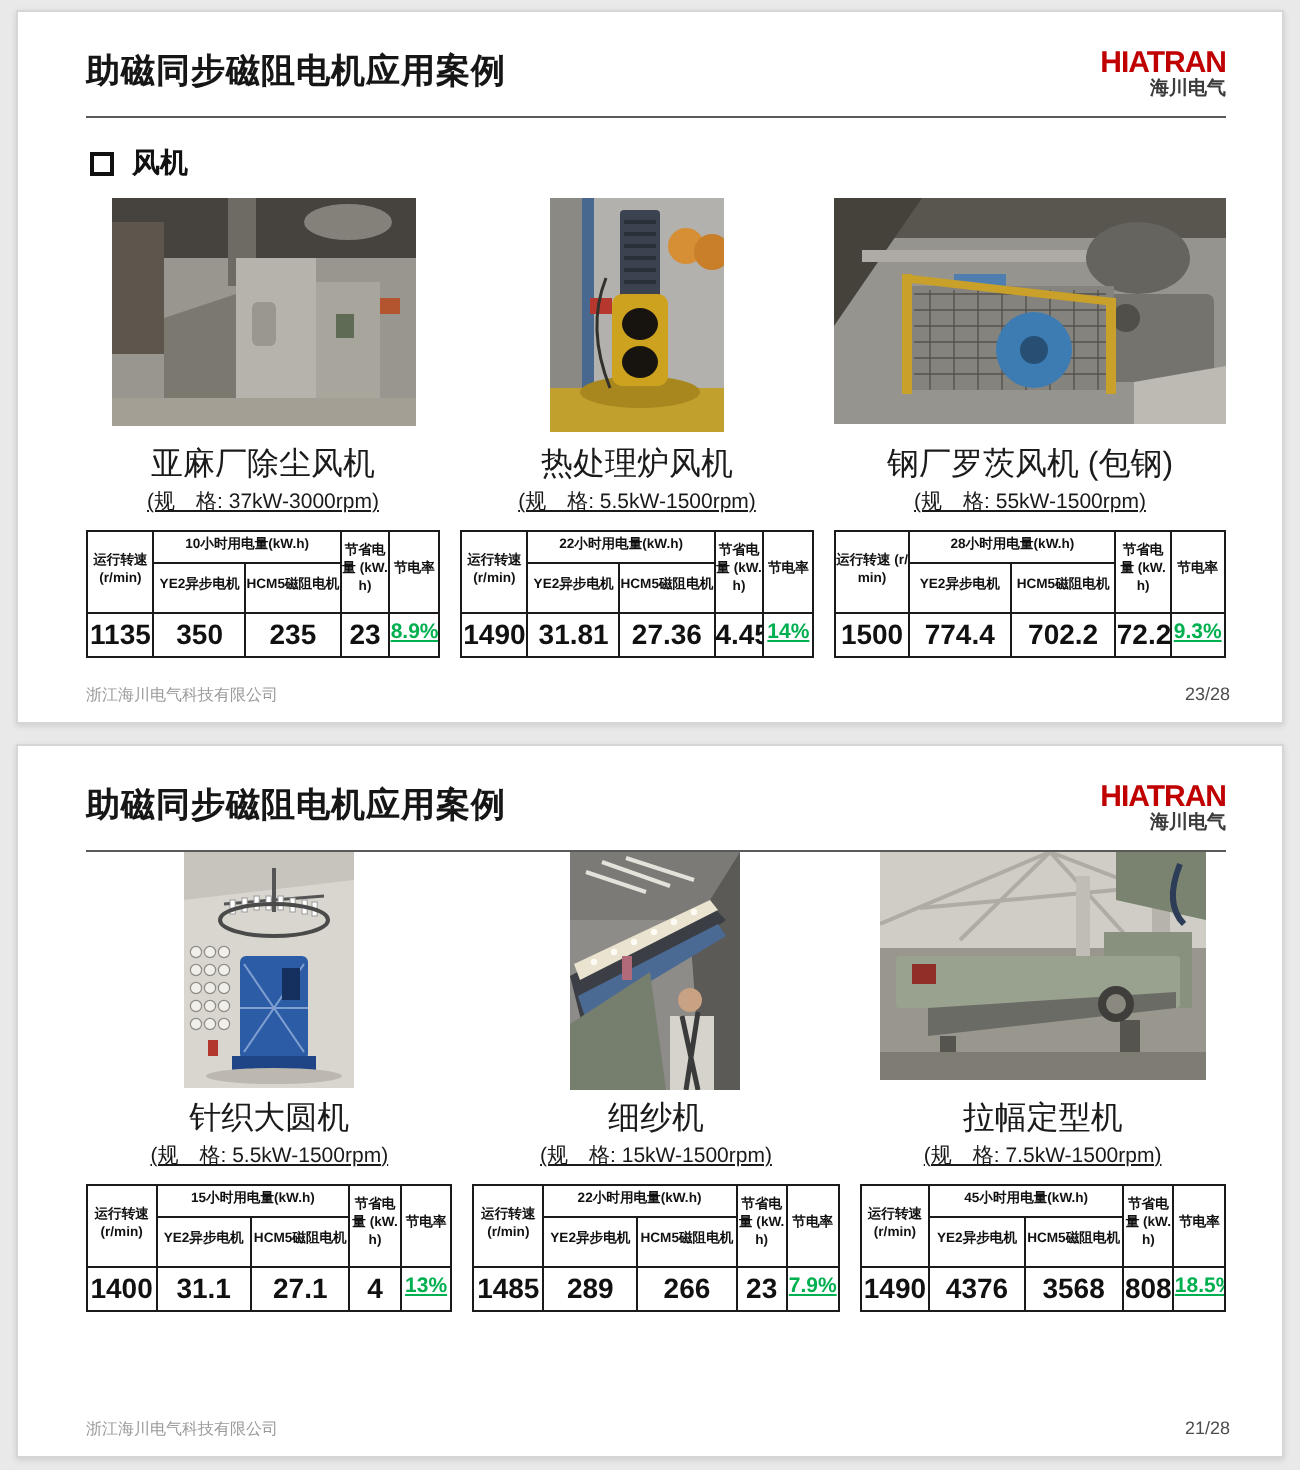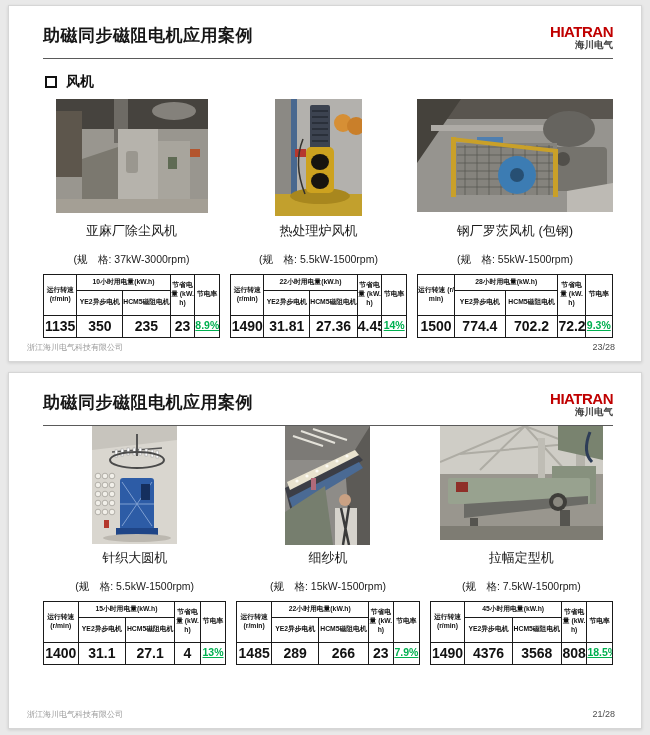--- a/index.html
+++ b/index.html
@@ -21,33 +21,33 @@
   .logo{text-align:right;line-height:1.05;}
   .logo-brand{color:#c00000;font-weight:bold;font-size:15px;letter-spacing:-0.5px;display:block;}
   .logo-cn{color:#3c3c3c;font-weight:bold;font-size:9.5px;display:block;}
   .rule{border:none;border-top:1.5px solid #5a5a5a;margin:8px 0 0 0;}
   .section{display:flex;align-items:center;margin:14px 0 8px 2px;}
   .bullet{width:8px;height:8px;border:2px solid #111;margin-right:9px;flex:0 0 auto;}
   .section-label{font-size:14px;font-weight:bold;color:#111;}
   .cases{display:grid;grid-template-columns:1fr 1fr 1fr;column-gap:10px;padding:0 0 0 0;}
   .case{display:flex;flex-direction:column;align-items:center;}
   .photo-box{height:118px;display:flex;align-items:flex-start;justify-content:center;}
-  .caption{font-size:13px;color:#1a1a1a;margin-top:5px;white-space:nowrap;}
-  .spec{font-size:10.5px;color:#1a1a1a;margin-top:13px;white-space:nowrap;}
+  .caption{font-size:16px;color:#1a1a1a;margin-top:5px;white-space:nowrap;}
+  .spec{font-size:10.5px;color:#1a1a1a;margin-top:1px;white-space:nowrap;text-decoration:underline;}
   table.dtable{width:100%;border-collapse:collapse;table-layout:fixed;margin-top:7px;}
   table.dtable td{
     border:1px solid #1a1a1a;text-align:center;vertical-align:middle;
     padding:1px 0;font-size:6.8px;font-weight:bold;color:#111;line-height:1.3;
     overflow:hidden;word-break:break-all;
   }
   table.dtable tr.hrow1 td{height:13px;}
   table.dtable tr.hrow2 td{height:22px;}
   table.dtable td.val{font-size:14px;height:19px;word-break:normal;}
   table.dtable td.rate{color:#00b050;font-size:10.5px;text-decoration:underline;}
-  .footer-company{position:absolute;left:18px;bottom:8px;font-size:8px;color:#9a9a9a;}
+  .footer-company{position:absolute;left:34px;bottom:8px;font-size:8px;color:#9a9a9a;}
   .footer-page{position:absolute;right:26px;bottom:9px;font-size:9px;color:#4d4d4d;}
 </style>
 </head>
 <body>
 
 <div class="slide" id="slide1">
   <div class="slide-inner">
     <div class="hdr">
       <div class="title">助磁同步磁阻电机应用案例</div>
       <div class="logo">

